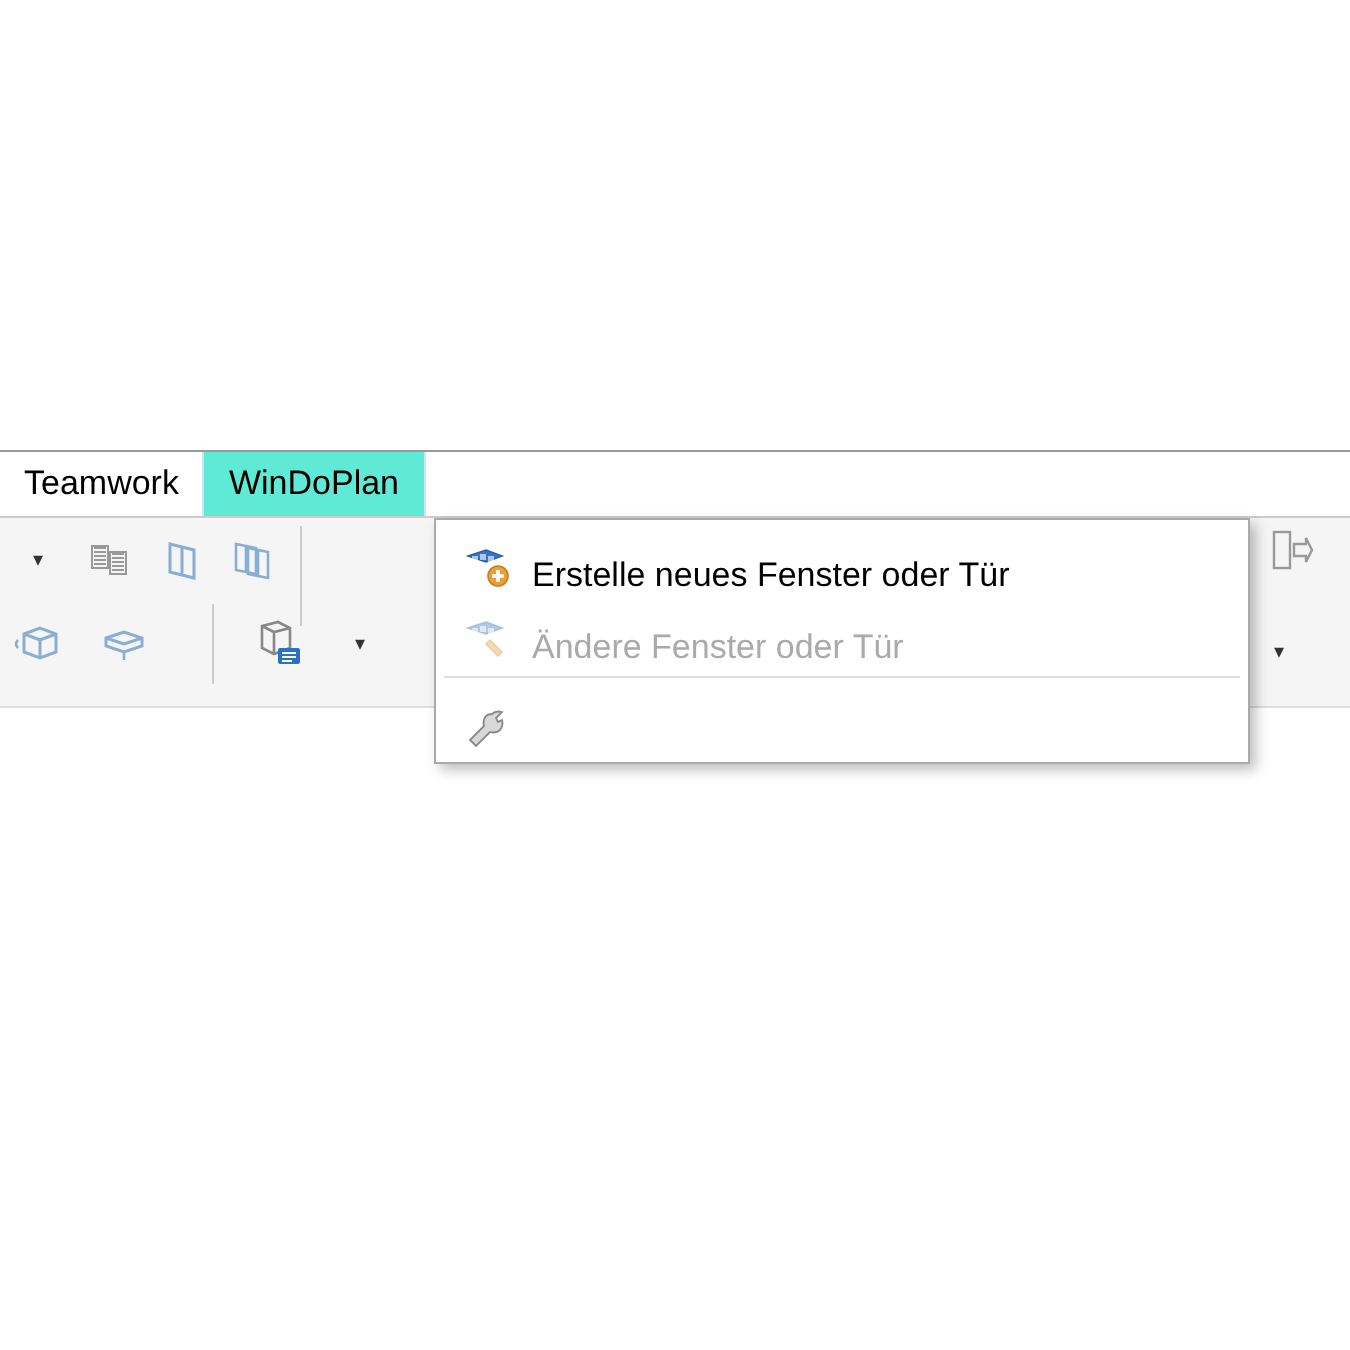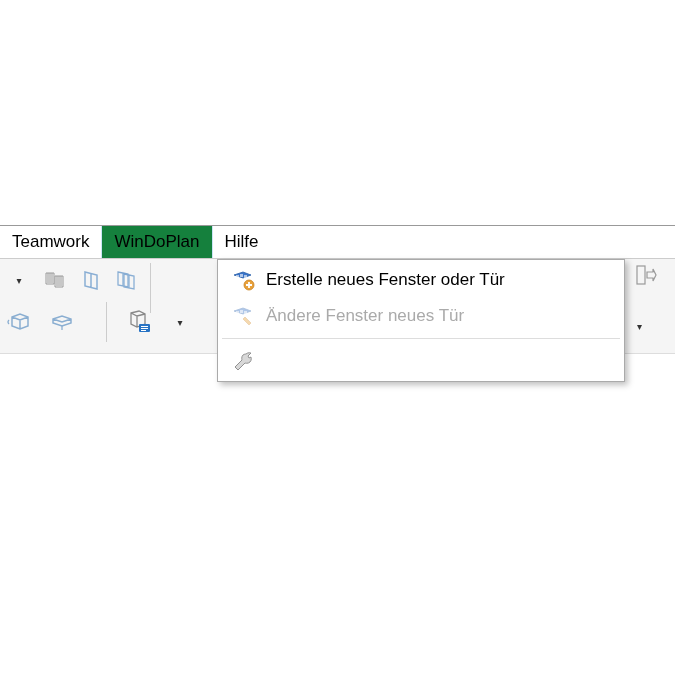--- a/index.html
+++ b/index.html
@@ -31,21 +31,21 @@
     .menu-item {
       padding: 0 12px;
       height: 100%;
       display: flex;
       align-items: center;
       cursor: default;
       font-size: 17px;
       color: #000000;
     }
     .menu-item.active {
-      background: #15803d;
+      background: #5eead4;
       border-left: 1px solid #cce4f7;
       border-right: 1px solid #cce4f7;
     }
     .toolbar {
       position: absolute;
       top: 259px;
       left: 0;
       width: 675px;
       height: 95px;
       background: #f5f5f5;
@@ -94,21 +94,21 @@
       top: 259px;
       left: 217px;
       width: 408px;
       background: #ffffff;
       border: 1px solid #aaaaaa;
       box-shadow: 3px 3px 6px rgba(0,0,0,0.25);
       padding: 2px;
     }
     .dropdown-item {
       display: flex;
-      align-items: center;
+      align-items: flex-end;
       height: 36px;
       padding: 0 8px;
       cursor: default;
     }
     .dropdown-item .icon-slot {
       width: 30px;
       height: 30px;
       display: flex;
       align-items: center;
       justify-content: center;
@@ -146,21 +146,20 @@
       top: 316px;
       left: 635px;
     }
   </style>
 </head>
 <body>
 
 <div class="menu-bar">
   <div class="menu-item">Teamwork</div>
   <div class="menu-item active">WinDoPlan</div>
-  <div class="menu-item">Hilfe</div>
 </div>
 
 <div class="toolbar">
   <div class="toolbar-section">
     <div class="tool-btn">
       <span class="tool-dropdown-arrow">▾</span>
     </div>
     <div class="tool-btn">
       <svg width="24" height="20" viewBox="0 0 24 20">
         <path d="M4 3 L12 3 L12 14 L4 14 Z M5 4 L11 4 M5 6 L11 6 M5 8 L11 8 M5 10 L11 10 M5 12 L11 12 M13 6 L21 6 L21 17 L13 17 Z M14 7 L20 7 M14 9 L20 9 M14 11 L20 11 M14 13 L20 13 M14 15 L20 15" stroke="#999999" stroke-width="1" fill="none"></path>
@@ -228,21 +227,21 @@
   <div class="dropdown-item disabled">
     <div class="icon-slot">
       <svg width="24" height="22" viewBox="0 0 24 22">
         <path d="M3 6 L12 3 L20 6 L12 9 Z" fill="#3a74c8" stroke="#2860aa" stroke-width="0.8"></path>
         <rect x="5" y="6" width="3" height="3" fill="#ffffff" opacity="0.6"></rect>
         <rect x="9" y="5" width="3" height="3" fill="#ffffff" opacity="0.6"></rect>
         <rect x="13" y="6" width="3" height="3" fill="#ffffff" opacity="0.6"></rect>
         <path d="M14 12 L20 18 L18 20 L12 14 Z" fill="#e8a13a" stroke="#c88020" stroke-width="0.7"></path>
       </svg>
     </div>
-    <span class="label">Ändere Fenster neues Tür</span>
+    <span class="label">Ändere Fenster oder Tür</span>
   </div>
   <div class="dropdown-separator"></div>
   <div class="dropdown-item">
     <div class="icon-slot">
       <svg width="22" height="22" viewBox="0 0 22 22">
         <path d="M14 4 C16 2 19 3 19 3 L16 6 L17 8 L19 7 C19 7 20 10 18 12 C16 14 13 13 13 13 L6 20 L3 17 L10 10 C10 10 9 7 11 5 C12 4 14 4 14 4 Z" fill="#d8d8d8" stroke="#888888" stroke-width="0.9"></path>
       </svg>
     </div>
   </div>
 </div>

